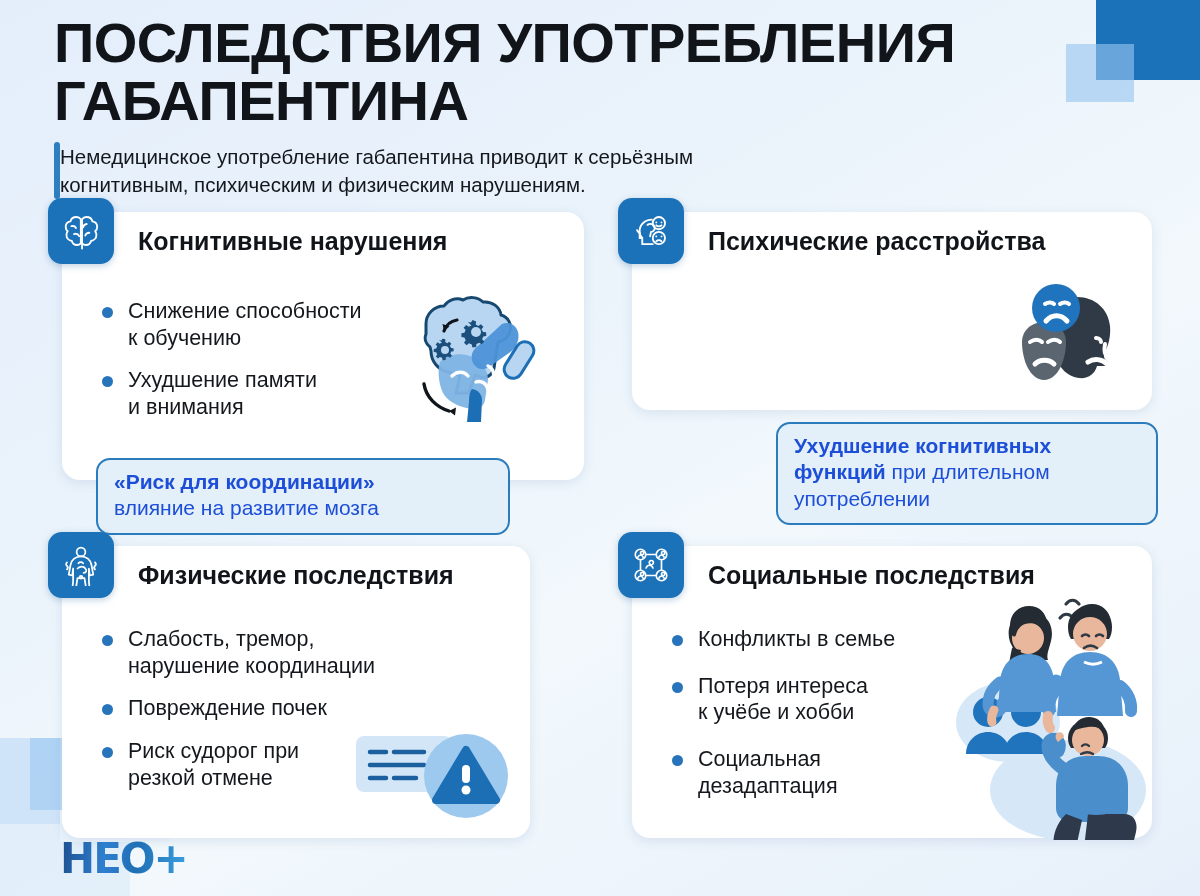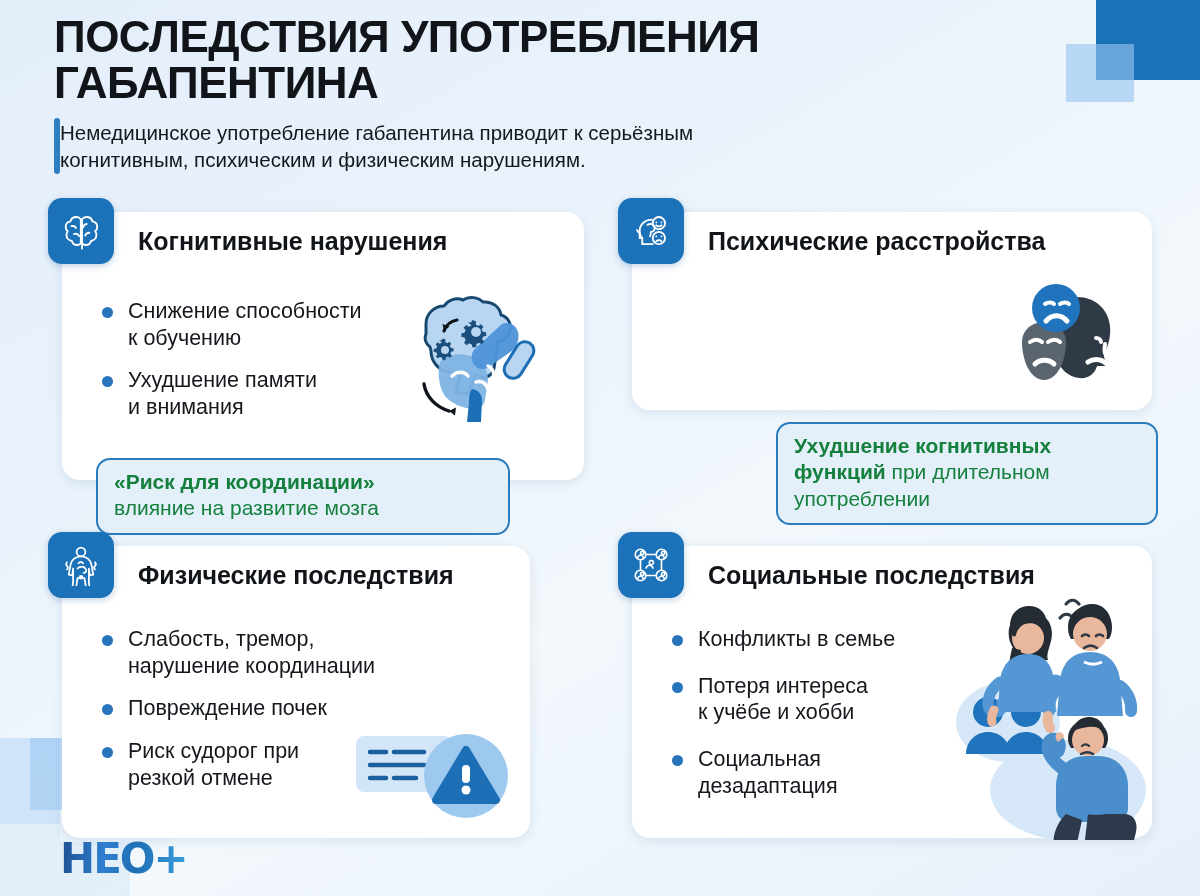--- a/index.html
+++ b/index.html
@@ -41,21 +41,21 @@
   }
   .deco-bl-4 {
     left: 60px; top: 820px; width: 110px; height: 22px;
     background: rgba(236,245,252,.85);
   }
 
   
   .header { position: absolute; left: 54px; top: 14px; width: 1000px; }
 
   .title {
-    font-size: 44px;
+    font-size: 56px;
     font-weight: bold;
     letter-spacing: -0.5px;
     line-height: 1.04;
     color: #111418;
     text-transform: uppercase;
     white-space: pre-line;
   }
 
   .subtitle-wrap {
     display: flex;
@@ -140,21 +140,21 @@
 
   
   .callout {
     position: absolute;
     background: #e3f0f9;
     border: 2.5px solid #2b7cbd;
     border-radius: 14px;
     padding: 9px 16px 11px 16px;
     font-size: 21px;
     line-height: 1.26;
-    color: #15803d;
+    color: #1d4ed8;
   }
   .callout b { font-weight: bold; }
 
   #callout-teen { left: 96px;  top: 458px; width: 414px; }
   #callout-long { left: 776px; top: 422px; width: 382px; }
 
   
   .illus { position: absolute; pointer-events: none; }
   #illus-brain-gears { right: 10px; bottom: 38px; }
   #illus-masks      { right: 2px;  bottom: -14px; }

